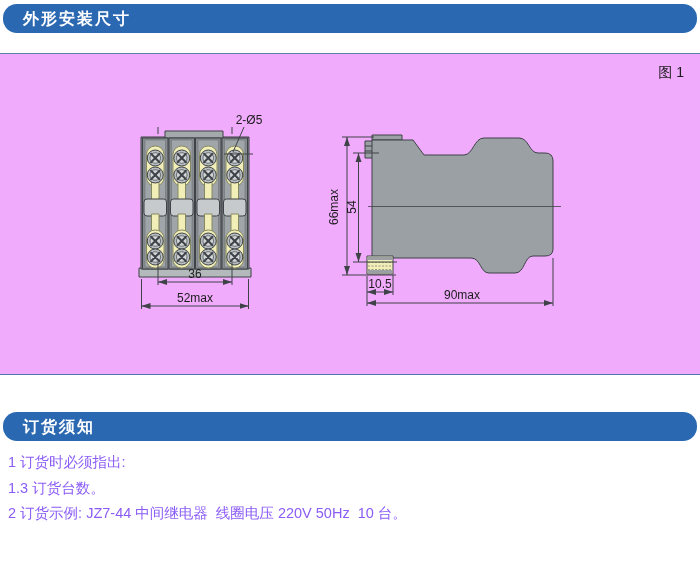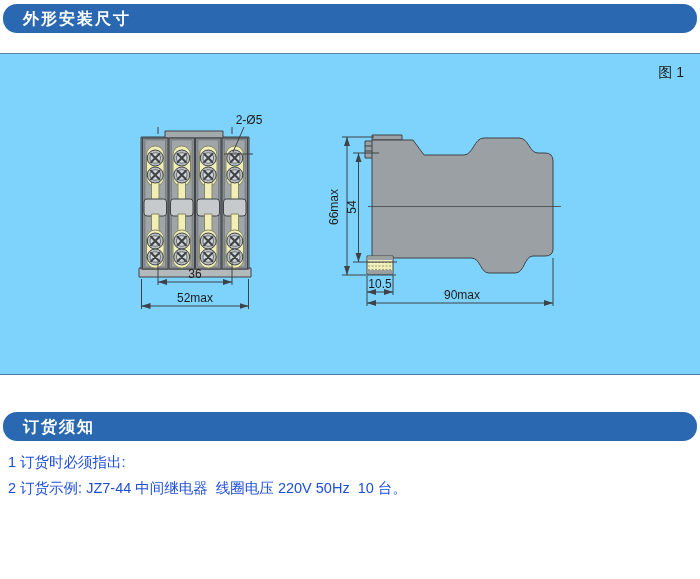--- a/index.html
+++ b/index.html
@@ -10,34 +10,34 @@
   }
   .section-bar{
     margin:0 3px;height:29px;line-height:29px;
     background:#2a68b2;border-radius:14px;
     color:#ffffff;font-size:16px;font-weight:bold;
     padding-left:20px;letter-spacing:2px;box-sizing:border-box;
   }
   .bar1{margin-top:4px;}
   .bar2{margin-top:37px;}
   .figure-panel{
-    margin-top:20px;height:320px;background:#7dd3fc;
+    margin-top:20px;height:320px;background:#f0abfc;
     border-top:1px solid #5b82a8;border-bottom:1px solid #5474ae;
     position:relative;
     text-decoration:underline;
   }
   .figure-label{
     position:absolute;top:10px;right:16px;
     font-size:14px;color:#1b1b1b;
   }
   .drawing{position:absolute;left:0;top:0;}
   .notes{padding:14px 8px 0 8px;}
   .notes p{
     margin:0 0 10.5px 0;font-size:14.5px;line-height:15px;
-    white-space:pre-wrap;color:#1d4ed8;
+    white-space:pre-wrap;color:#8b5cf6;
   }
   svg text{font-family:"Liberation Sans","DejaVu Sans",sans-serif;}
 </style>
 </head>
 <body>
 
 <div class="section-bar bar1">外形安装尺寸</div>
 
 <div class="figure-panel">
   <div class="figure-label">图 1</div>
@@ -120,14 +120,15 @@
       <line x1="367" y1="249" x2="553" y2="249" stroke="#3f4347" marker-start="url(#arr)" marker-end="url(#arr)"></line>
       <text x="462" y="245" font-size="12" fill="#1b1b1b" text-anchor="middle">90max</text>
     </g>
   </svg>
 </div>
 
 <div class="section-bar bar2">订货须知</div>
 
 <div class="notes">
   <p>1 订货时必须指出:</p>
+  <p>1.3 订货台数。</p>
   <p>2 订货示例: JZ7-44 中间继电器  线圈电压 220V 50Hz  10 台。</p>
 </div>
 
 </body></html>

